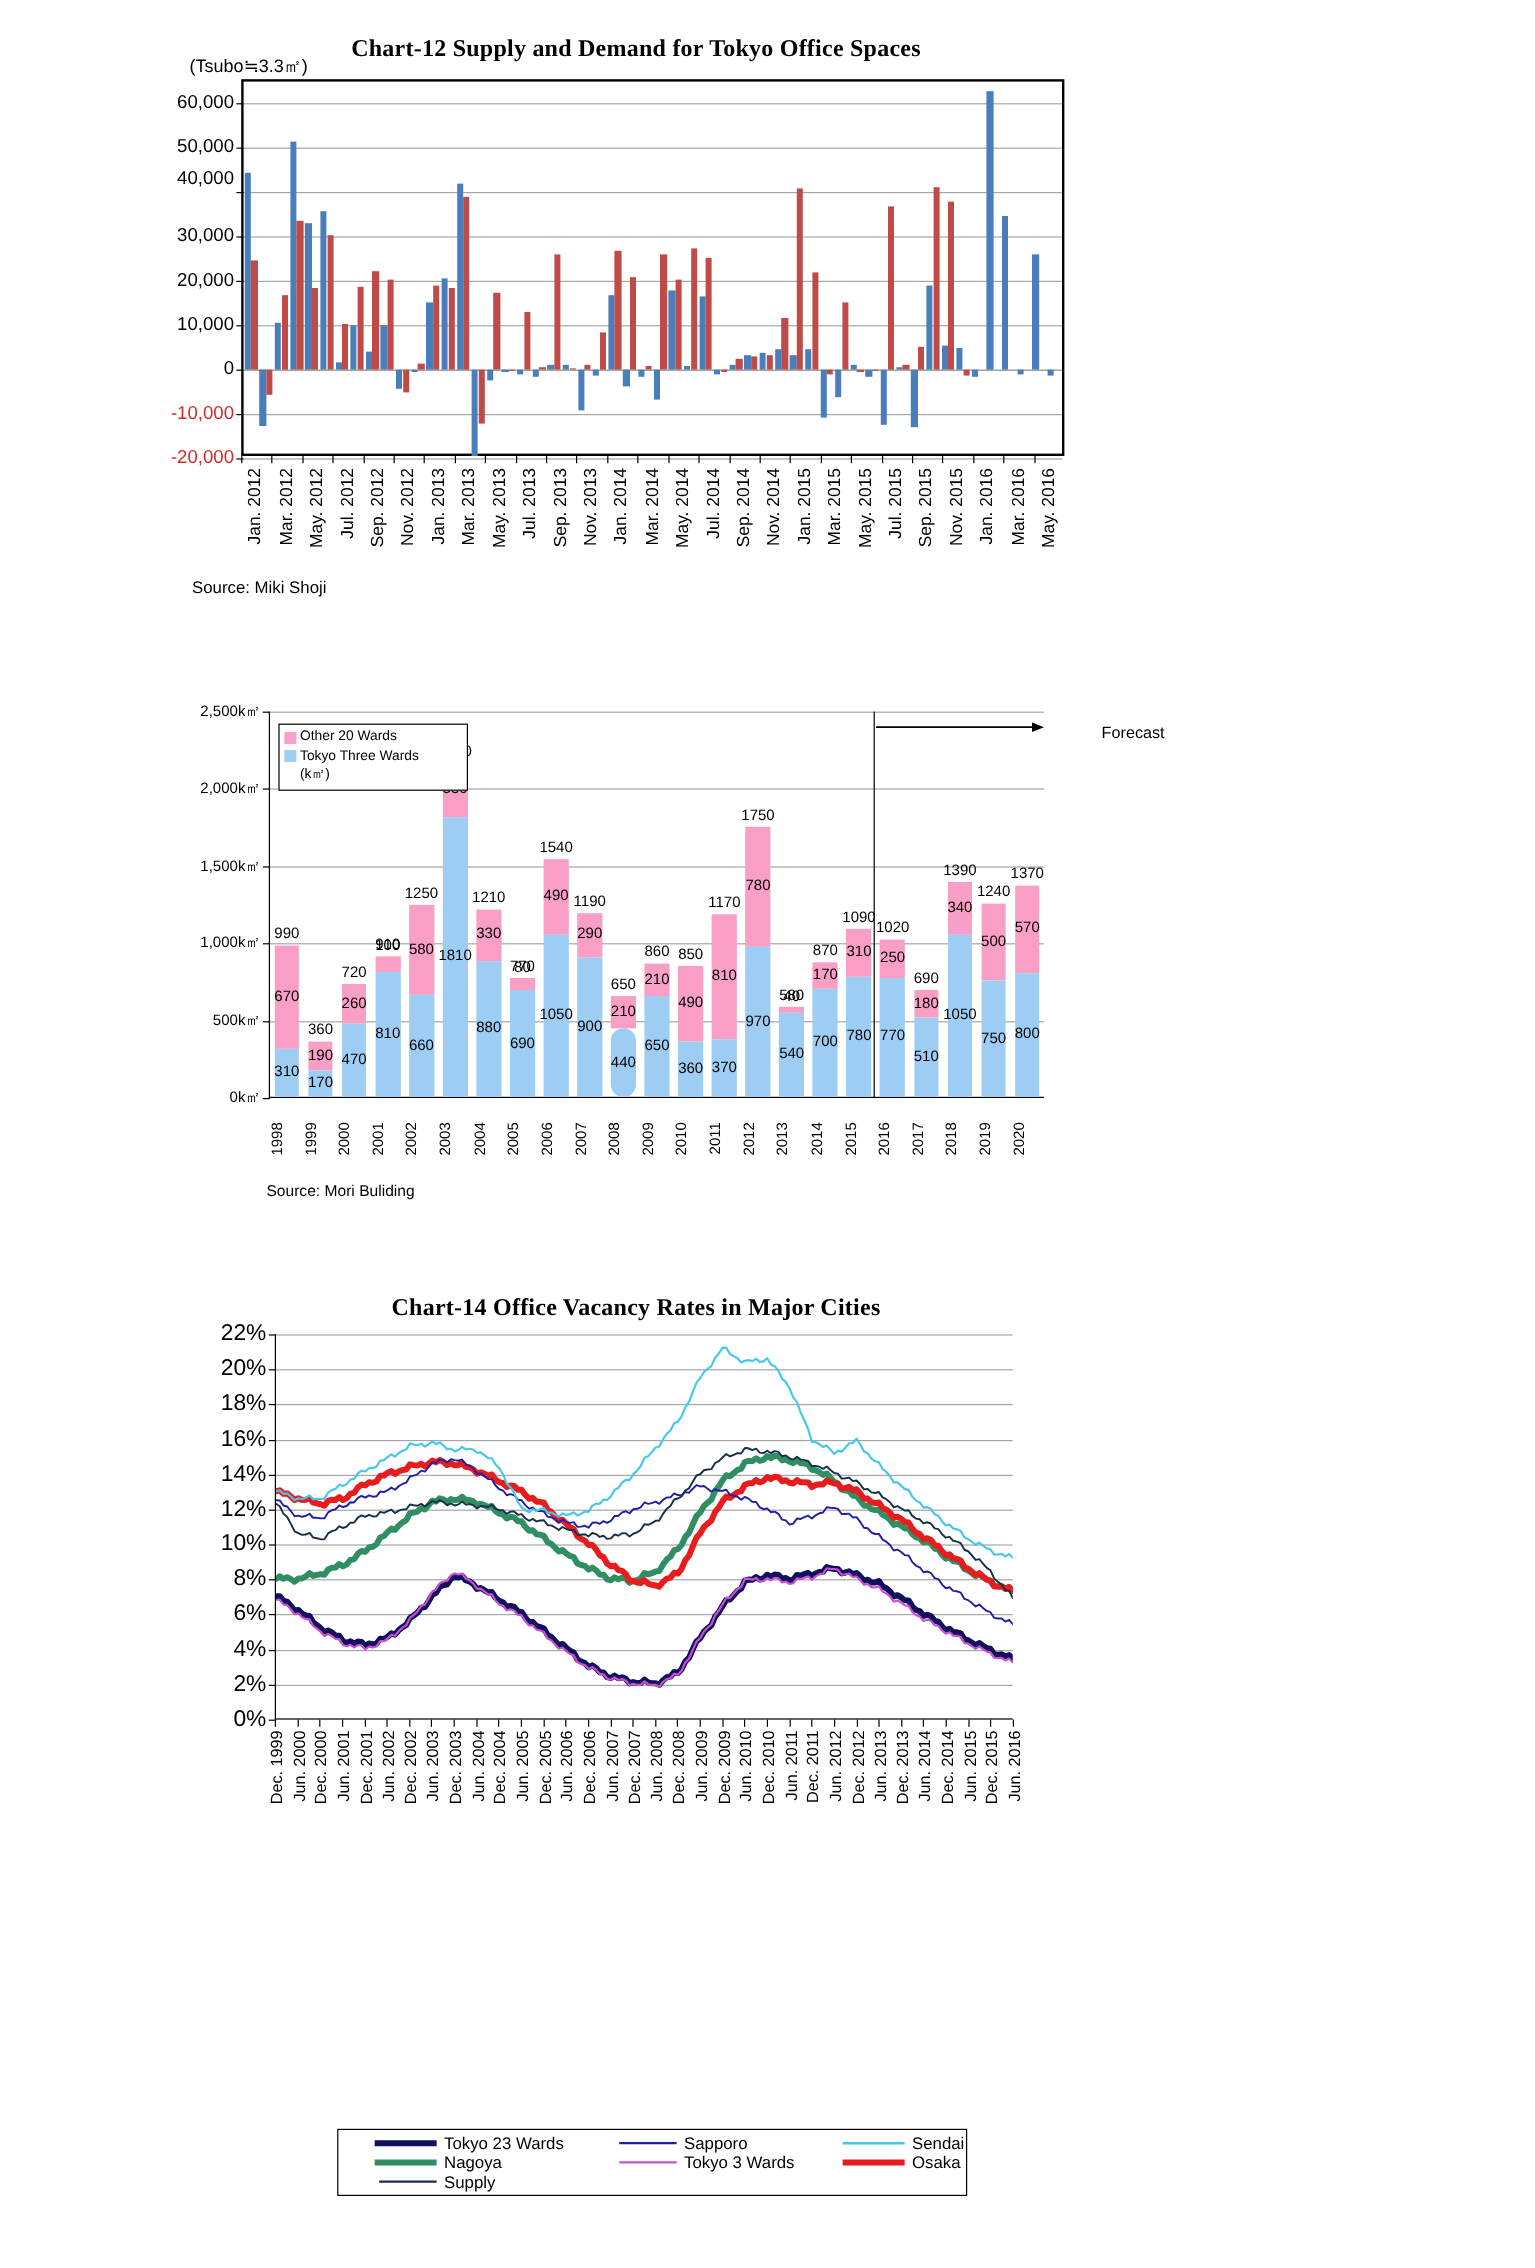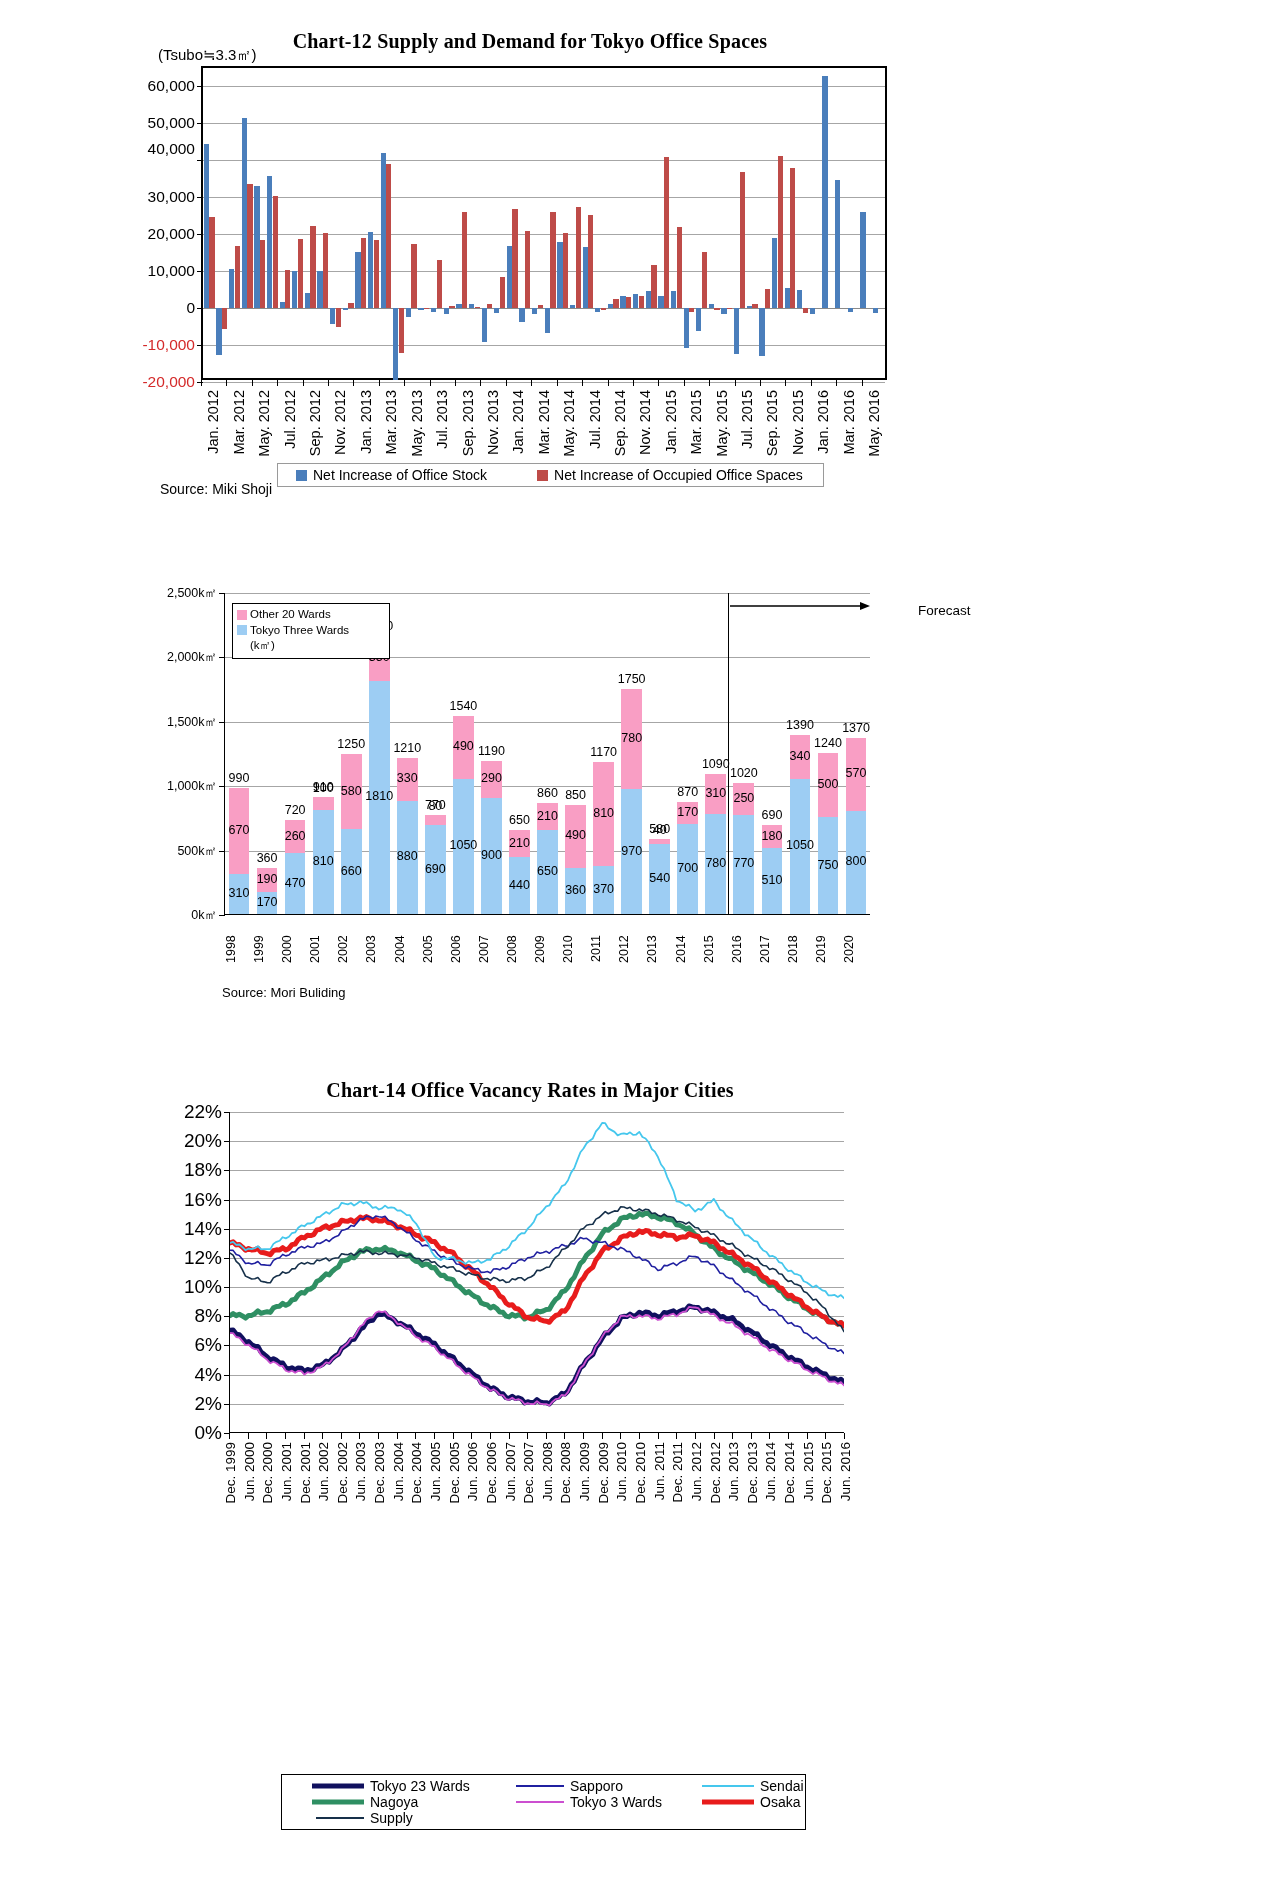--- a/index.html
+++ b/index.html
@@ -377,30 +377,20 @@
       <span class="vrot" style="left: 461.78px;">Jan. 2015</span>
       <span class="vrot" style="left: 487.187px;">Mar. 2015</span>
       <span class="vrot" style="left: 512.594px;">May. 2015</span>
       <span class="vrot" style="left: 538.002px;">Jul. 2015</span>
       <span class="vrot" style="left: 563.409px;">Sep. 2015</span>
       <span class="vrot" style="left: 588.817px;">Nov. 2015</span>
       <span class="vrot" style="left: 614.224px;">Jan. 2016</span>
       <span class="vrot" style="left: 639.631px;">Mar. 2016</span>
       <span class="vrot" style="left: 665.039px;">May. 2016</span>
     </div>
-  <div id="c12-legend">
-    <span class="li">
-      <i class="sw" style="background:#4a7ebb"></i>
-      <span>Net Increase of Office Stock</span>
-    </span>
-    <span class="li">
-      <i class="sw" style="background:#be4b48"></i>
-      <span>Net Increase of Occupied Office Spaces</span>
-    </span>
-  </div>
   <div class="src" id="c12-src">Source: Miki Shoji</div>
 </div>
 
 <div class="chart-block" id="c13">
   <div class="plot" id="c13-plot">
     <div id="c13-grid">
         <div class="tickm" style="top: 322px;"></div>
         <div class="ylab" style="top: 322px;">0k㎡</div>
         <div class="gridline" style="top: 257.6px;"></div>
         <div class="tickm" style="top: 257.6px;"></div>
@@ -507,21 +497,21 @@
           </div>
           <div class="c13-seg blue" style="height: 115.92px;">
             <span class="c13-val" style="top: 49.96px;">900</span>
           </div>
         </div>
         <div class="c13-slot">
           <div class="c13-top" style="bottom: 86.72px;">650</div>
           <div class="c13-seg pink" style="height: 27.048px;">
             <span class="c13-val" style="top: 5.524px;">210</span>
           </div>
-          <div class="c13-seg blue" style="height: 56.672px;">
+          <div class="c13-seg blue" style="height: 56.672px; border-radius: 10px;">
             <span class="c13-val" style="top: 20.336px;">440</span>
           </div>
         </div>
         <div class="c13-slot">
           <div class="c13-top" style="bottom: 113.768px;">860</div>
           <div class="c13-seg pink" style="height: 27.048px;">
             <span class="c13-val" style="top: 5.524px;">210</span>
           </div>
           <div class="c13-seg blue" style="height: 83.72px;">
             <span class="c13-val" style="top: 33.86px;">650</span>

